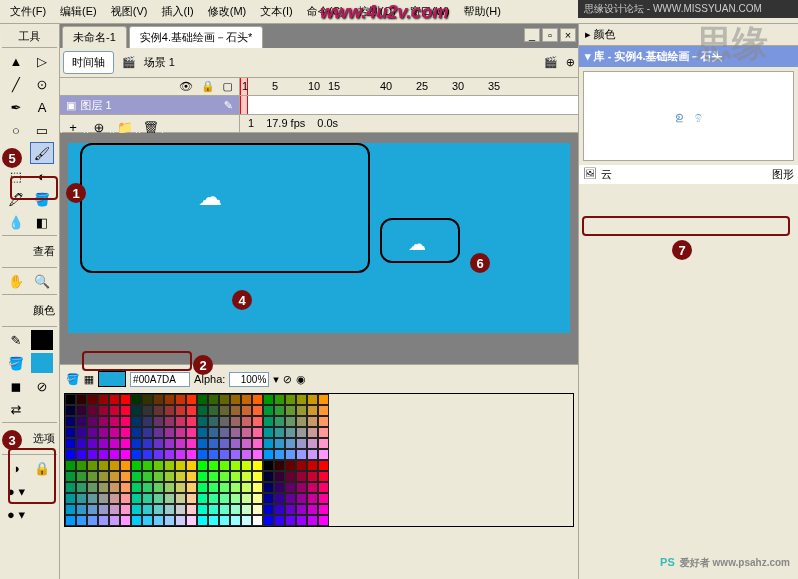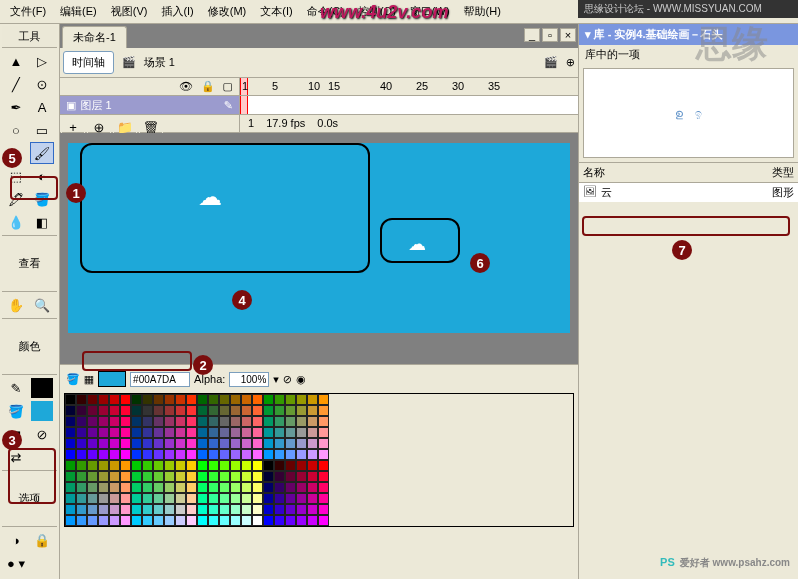--- a/index.html
+++ b/index.html
@@ -8,21 +8,21 @@
 .menubar span { padding: 2px 6px; cursor: default; }
 .watermark { position: absolute; top: 2px; left: 320px; font-size: 18px; color: #be185d; text-shadow: 1px 1px 2px #000; font-weight: bold; font-style: italic; z-index: 100; }
 .watermark2 { position: absolute; bottom: 8px; right: 8px; font-size: 18px; color: #3bb; font-weight: bold; z-index: 100; }
 .watermark2 span { color: #888; font-size: 10px; }
 .main { display: flex; height: 560px; }
 .tools-col { width: 60px; background: #ece9d8; border-right: 1px solid #aca899; padding: 2px; }
 .tools-title { background: #ebe8d7; padding: 3px; border-bottom: 1px solid #aca899; text-align: center; }
 .tool-grid { display: grid; grid-template-columns: 1fr 1fr; gap: 1px; padding: 2px; }
 .tool-btn { width: 24px; height: 22px; border: 1px solid #ece9d8; display: flex; align-items: center; justify-content: center; font-size: 13px; }
 .tool-btn.sel { border: 1px solid #316ac5; background: #c1d2ee; }
-.section-lbl { padding: 20px 2px; text-align: center; border-top: 1px solid #aca899; border-bottom: 1px solid #aca899; }
+.section-lbl { padding: 8px 2px; text-align: right; border-top: 1px solid #aca899; border-bottom: 1px solid #aca899; }
 .callout { position: absolute; width: 20px; height: 20px; background: #7b0d0d; color: #fff; border-radius: 50%; display: flex; align-items: center; justify-content: center; font-weight: bold; font-size: 13px; z-index: 50; }
 .center-col { flex: 1; display: flex; flex-direction: column; background: #808080; }
 .tabs { display: flex; background: #808080; padding-top: 2px; }
 .tab { padding: 3px 10px; background: #ece9d8; border: 1px solid #aca899; border-bottom: none; margin-left: 2px; border-radius: 3px 3px 0 0; }
 .tab.active { background: #fff; }
 .win-ctrl { margin-left: auto; display: flex; gap: 2px; padding: 2px; }
 .win-btn { width: 16px; height: 14px; background: #ece9d8; border: 1px solid #aca899; text-align: center; line-height: 12px; }
 .stage-hdr { background: #ece9d8; padding: 3px; display: flex; align-items: center; gap: 8px; border-bottom: 1px solid #aca899; }
 .timeline-btn { border: 1px solid #7b9ebd; padding: 3px 8px; background: #fff; border-radius: 3px; }
 .zoom-box { border: 1px solid #7b9ebd; padding: 2px 4px; background: #fff; margin-left: auto; }
@@ -124,20 +124,21 @@
       <div class="tool-btn">◑</div>
       <div class="tool-btn">🔒</div>
       <div class="tool-btn" style="grid-column:1/3">● ▾</div>
       <div class="tool-btn" style="grid-column:1/3">● ▾</div>
     </div>
   </div>
 
   <div class="center-col">
     <div class="tabs">
       <div class="tab">未命名-1</div>
+      <div class="tab active">实例4.基础绘画－石头*</div>
       <div class="win-ctrl">
         <div class="win-btn">_</div>
         <div class="win-btn">▫</div>
         <div class="win-btn">×</div>
       </div>
     </div>
     <div class="stage-hdr">
       <button class="timeline-btn">时间轴</button>
       <span>🎬</span>
       <span>场景 1</span>
@@ -494,29 +495,25 @@
           <div class="pal-cell" style="background: rgb(51, 0, 255);"></div>
           <div class="pal-cell" style="background: rgb(102, 0, 255);"></div>
           <div class="pal-cell" style="background: rgb(153, 0, 255);"></div>
           <div class="pal-cell" style="background: rgb(204, 0, 255);"></div>
           <div class="pal-cell" style="background: rgb(255, 0, 255);"></div>
         </div>
     </div>
   </div>
 
   <div class="right-col">
+    <div class="panel-sub">▸ <span>颜色</span></div>
     <div class="panel-hdr">▾ <span>库 - 实例4.基础绘画－石头</span></div>
-    <div style="padding:2px 6px">库中的一项</div>
     <div class="lib-preview">
       <span>ഉ</span>
       <span>ඉ</span>
-    </div>
-    <div class="lib-list-hdr">
-      <span style="flex:1">名称</span>
-      <span>类型</span>
     </div>
     <div class="lib-row">
       <span>🖼</span>
       <span style="flex:1;padding-left:4px">云</span>
       <span>图形</span>
     </div>
   </div>
 </div>
 
 <div class="callout" style="top:183px;left:66px">1</div>

